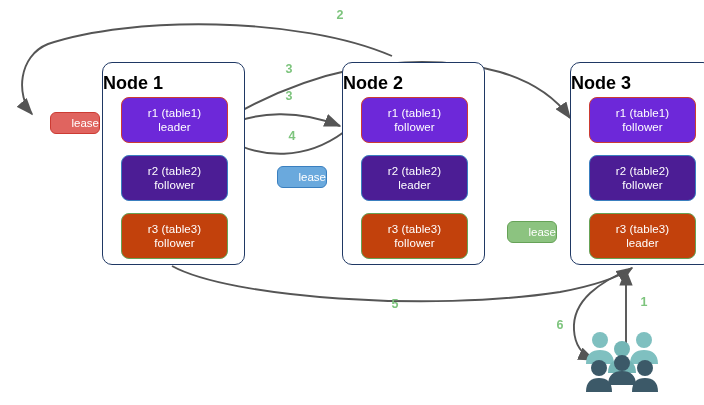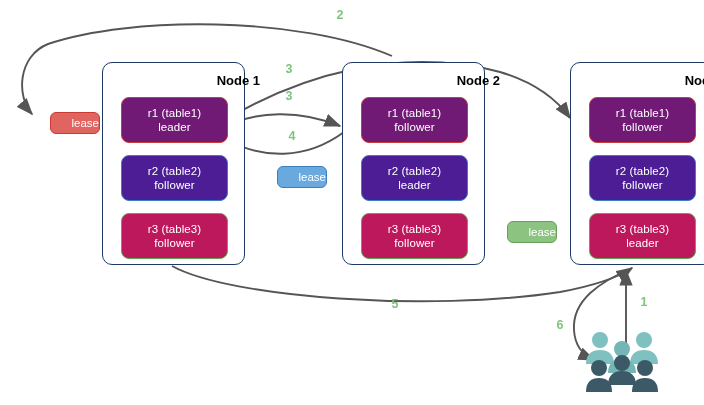--- a/index.html
+++ b/index.html
@@ -26,45 +26,45 @@
   .node-box {
     position: absolute;
     box-sizing: border-box;
     border: 1.4px solid #1f3864;
     border-radius: 10px;
     background: #ffffff;
   }
   .node-title {
     position: absolute;
     width: 100%;
-    text-align: right;
-    font-size: 13px;
+    text-align: left;
+    font-size: 18px;
     font-weight: bold;
     color: #000000;
     top: 10px;
-    left: 16px;
+    left: 0;
   }
   .replica {
     position: absolute;
     box-sizing: border-box;
     border-radius: 8px;
     display: flex;
     flex-direction: column;
     align-items: center;
     justify-content: center;
     color: #ffffff;
     font-size: 11.5px;
     line-height: 14px;
     text-align: center;
     letter-spacing: 0.1px;
   }
   .replica .ln { display: block; }
-  .rep-red   { background: #701a75; border: 1.6px solid #cc3b33; }
+  .rep-red   { background: #6d28d9; border: 1.6px solid #cc3b33; }
   .rep-blue  { background: #4c1d95; border: 1.6px solid #3a7fbf; }
-  .rep-green { background: #be185d; border: 1.6px solid #66a257; }
+  .rep-green { background: #c2410c; border: 1.6px solid #66a257; }
 
   .lease {
     position: absolute;
     box-sizing: border-box;
     border-radius: 6px;
     display: flex;
     align-items: center;
     justify-content: flex-end;
     color: #ffffff;
     font-size: 11.5px;

